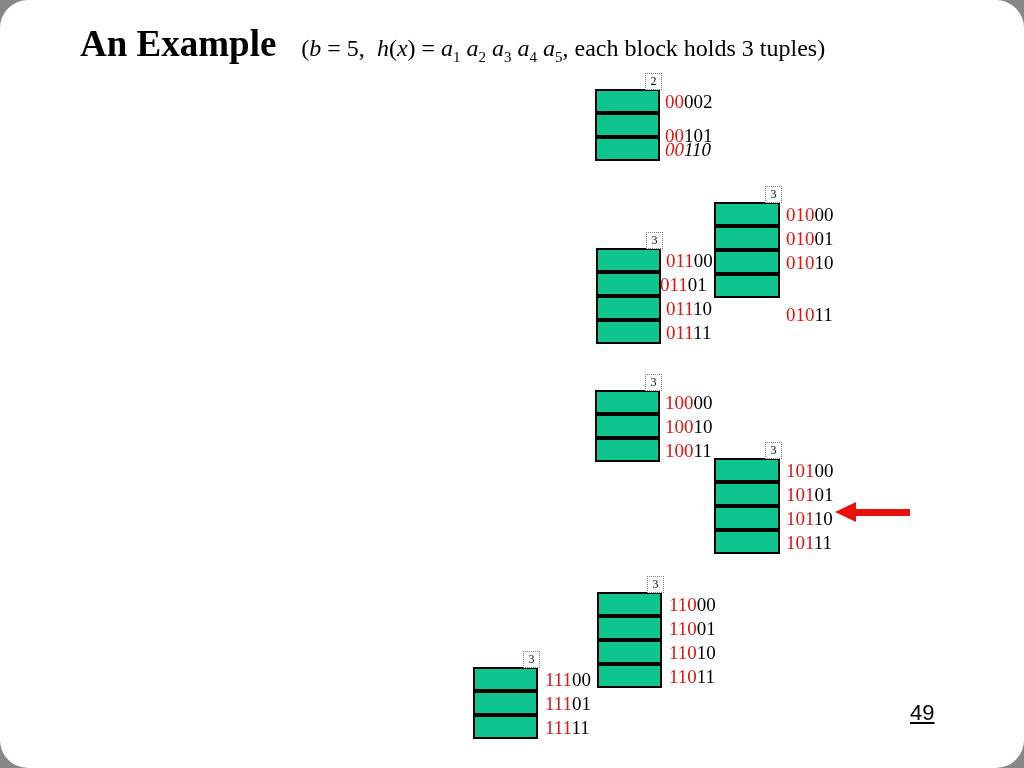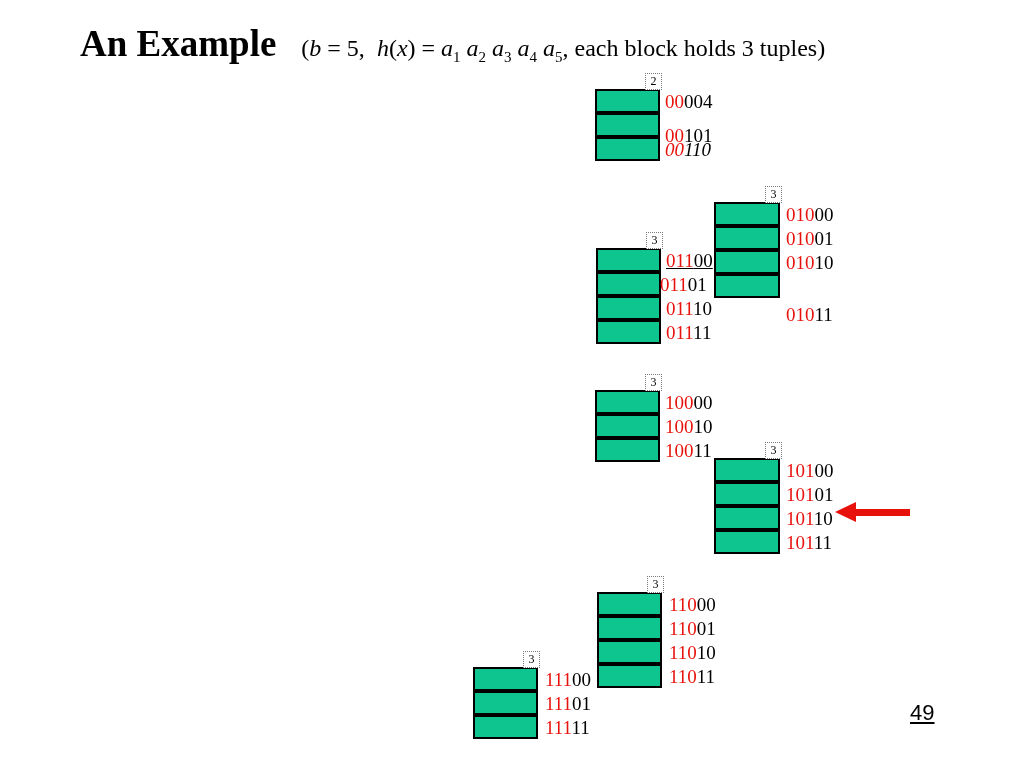--- a/index.html
+++ b/index.html
@@ -4,20 +4,21 @@
 <style>
   html, body { margin: 0; padding: 0; }
   body { background: #888; }
   .slide {
     position: relative;
     width: 1024px;
     height: 768px;
     background: #ffffff;
     overflow: hidden;
     font-family: "Liberation Serif", serif;
+    border-radius: 28px;
   }
   .header-row {
     position: absolute;
     left: 80px;
     top: 22px;
     display: flex;
     align-items: baseline;
     gap: 25px;
     white-space: pre;
   }
@@ -105,42 +106,42 @@
     <h1 class="slide-title">An Example</h1>
     <span class="slide-subtitle"><span>(</span><span class="it">b</span><span> = 5,  </span><span class="it">h</span><span>(</span><span class="it">x</span><span>) = </span><span class="it">a</span><span class="sub">1</span><span> </span><span class="it">a</span><span class="sub">2</span><span> </span><span class="it">a</span><span class="sub">3</span><span> </span><span class="it">a</span><span class="sub">4</span><span> </span><span class="it">a</span><span class="sub">5</span><span>, each block holds 3 tuples)</span></span>
   </div>
 
   <div class="diagram-layer">
       <div class="bucket" style="left: 595px; top: 89px; width: 65px; height: 72px;">
         <div class="bucket-tag">2</div>
         <div class="bucket-cell" style="width: 65px; height: 24px; background: rgb(14, 196, 143); border-color: rgb(0, 0, 0);"></div>
         <div class="bucket-cell" style="width: 65px; height: 24px; background: rgb(14, 196, 143); border-color: rgb(0, 0, 0);"></div>
         <div class="bucket-cell" style="width: 65px; height: 24px; background: rgb(14, 196, 143); border-color: rgb(0, 0, 0);"></div>
-        <div class="bucket-label" style="left: 70px; top: 0px;"><span style="color: rgb(232, 18, 13);">00</span><span style="color: rgb(0, 0, 0);">004</span></div>
+        <div class="bucket-label" style="left: 70px; top: 0px;"><span style="color: rgb(232, 18, 13);">00</span><span style="color: rgb(0, 0, 0);">002</span></div>
         <div class="bucket-label" style="left: 70px; top: 24px; margin-top: 10px;"><span style="color: rgb(232, 18, 13);">00</span><span style="color: rgb(0, 0, 0);">101</span></div>
         <div class="bucket-label" style="left: 70px; top: 48px; font-style: italic;"><span style="color: rgb(232, 18, 13);">00</span><span style="color: rgb(0, 0, 0);">110</span></div>
       </div>
       <div class="bucket" style="left: 714px; top: 202px; width: 66px; height: 96px;">
         <div class="bucket-tag">3</div>
         <div class="bucket-cell" style="width: 66px; height: 24px; background: rgb(14, 196, 143); border-color: rgb(0, 0, 0);"></div>
         <div class="bucket-cell" style="width: 66px; height: 24px; background: rgb(14, 196, 143); border-color: rgb(0, 0, 0);"></div>
         <div class="bucket-cell" style="width: 66px; height: 24px; background: rgb(14, 196, 143); border-color: rgb(0, 0, 0);"></div>
         <div class="bucket-cell" style="width: 66px; height: 24px; background: rgb(14, 196, 143); border-color: rgb(0, 0, 0);"></div>
         <div class="bucket-label" style="left: 72px; top: 0px;"><span style="color: rgb(232, 18, 13);">010</span><span style="color: rgb(0, 0, 0);">00</span></div>
         <div class="bucket-label" style="left: 72px; top: 24px;"><span style="color: rgb(232, 18, 13);">010</span><span style="color: rgb(0, 0, 0);">01</span></div>
         <div class="bucket-label" style="left: 72px; top: 48px;"><span style="color: rgb(232, 18, 13);">010</span><span style="color: rgb(0, 0, 0);">10</span></div>
         <div class="bucket-label" style="left: 72px; top: 80px; margin-top: 20px;"><span style="color: rgb(232, 18, 13);">010</span><span style="color: rgb(0, 0, 0);">11</span></div>
       </div>
       <div class="bucket" style="left: 596px; top: 248px; width: 65px; height: 96px;">
         <div class="bucket-tag">3</div>
         <div class="bucket-cell" style="width: 65px; height: 24px; background: rgb(14, 196, 143); border-color: rgb(0, 0, 0);"></div>
         <div class="bucket-cell" style="width: 65px; height: 24px; background: rgb(14, 196, 143); border-color: rgb(0, 0, 0);"></div>
         <div class="bucket-cell" style="width: 65px; height: 24px; background: rgb(14, 196, 143); border-color: rgb(0, 0, 0);"></div>
         <div class="bucket-cell" style="width: 65px; height: 24px; background: rgb(14, 196, 143); border-color: rgb(0, 0, 0);"></div>
-        <div class="bucket-label" style="left: 70px; top: 0px; text-decoration: underline;"><span style="color: rgb(232, 18, 13);">011</span><span style="color: rgb(0, 0, 0);">00</span></div>
+        <div class="bucket-label" style="left: 70px; top: 0px;"><span style="color: rgb(232, 18, 13);">011</span><span style="color: rgb(0, 0, 0);">00</span></div>
         <div class="bucket-label" style="left: 64px; top: 24px;"><span style="color: rgb(232, 18, 13);">011</span><span style="color: rgb(0, 0, 0);">01</span></div>
         <div class="bucket-label" style="left: 70px; top: 48px;"><span style="color: rgb(232, 18, 13);">011</span><span style="color: rgb(0, 0, 0);">10</span></div>
         <div class="bucket-label" style="left: 70px; top: 72px;"><span style="color: rgb(232, 18, 13);">011</span><span style="color: rgb(0, 0, 0);">11</span></div>
       </div>
       <div class="bucket" style="left: 595px; top: 390px; width: 65px; height: 72px;">
         <div class="bucket-tag">3</div>
         <div class="bucket-cell" style="width: 65px; height: 24px; background: rgb(14, 196, 143); border-color: rgb(0, 0, 0);"></div>
         <div class="bucket-cell" style="width: 65px; height: 24px; background: rgb(14, 196, 143); border-color: rgb(0, 0, 0);"></div>
         <div class="bucket-cell" style="width: 65px; height: 24px; background: rgb(14, 196, 143); border-color: rgb(0, 0, 0);"></div>
         <div class="bucket-label" style="left: 70px; top: 0px;"><span style="color: rgb(232, 18, 13);">100</span><span style="color: rgb(0, 0, 0);">00</span></div>

